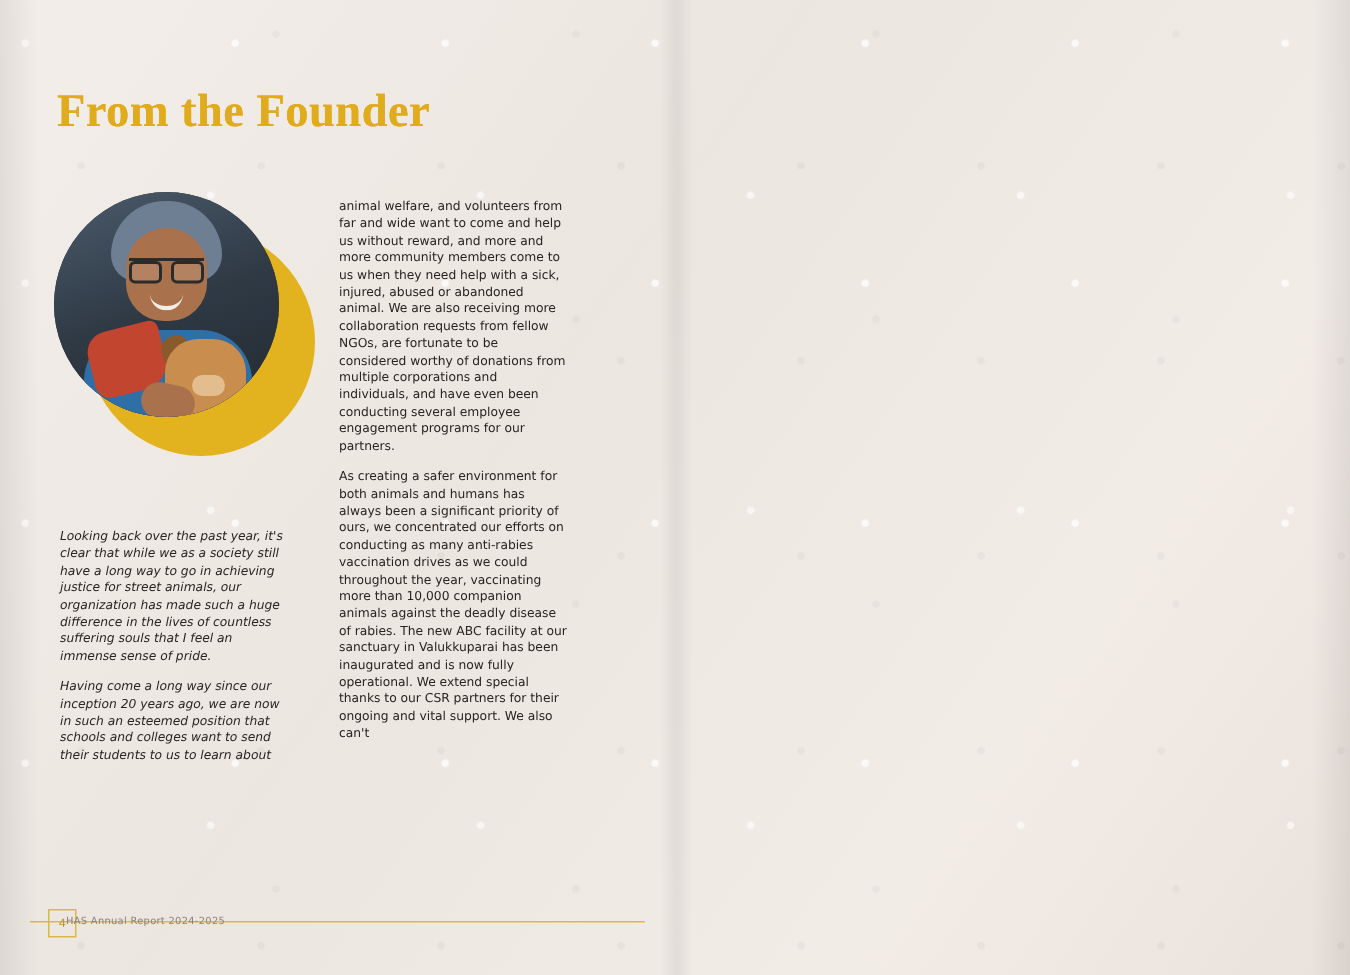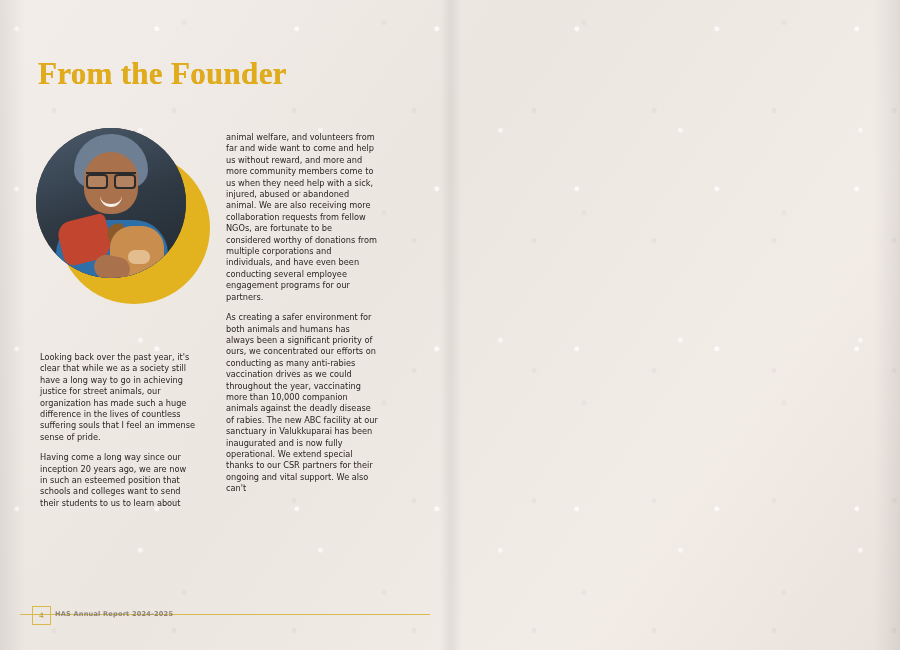--- a/index.html
+++ b/index.html
@@ -195,21 +195,21 @@
     font-size: 8.2px;
     line-height: 11.4px;
     color: #2a2522;
     text-align: left;
   }
   .col p {
     margin: 0 0 9px 0;
   }
   .col p:last-child { margin-bottom: 0; }
 
-  .col-l1 { left: 40px; top: 352px; width: 155px; }
+  .col-l1 { left: 40px; top: 352px; width: 155px; font-style: italic; }
   .col-l2 { left: 226px; top: 132px; width: 152px; }
 
   .footer-rule {
     position: absolute;
     top: 614px;
     height: 1px;
     background: #d8b94e;
   }
   .fr-left { left: 20px; width: 410px; }
 
@@ -226,21 +226,21 @@
   }
   .folio-left { left: 32px; }
 
   .footer-text {
     position: absolute;
     top: 610px;
     font-size: 6.6px;
     color: #8d8278;
     letter-spacing: 0.2px;
   }
-  .ft-left { left: 55px; font-weight: bold; }
+  .ft-left { left: 44px; }
 </style>
 </head>
 <body>
 
 <div class="spread">
 
   <div class="page page-left">
 
     <div class="title">From the Founder</div>
 

